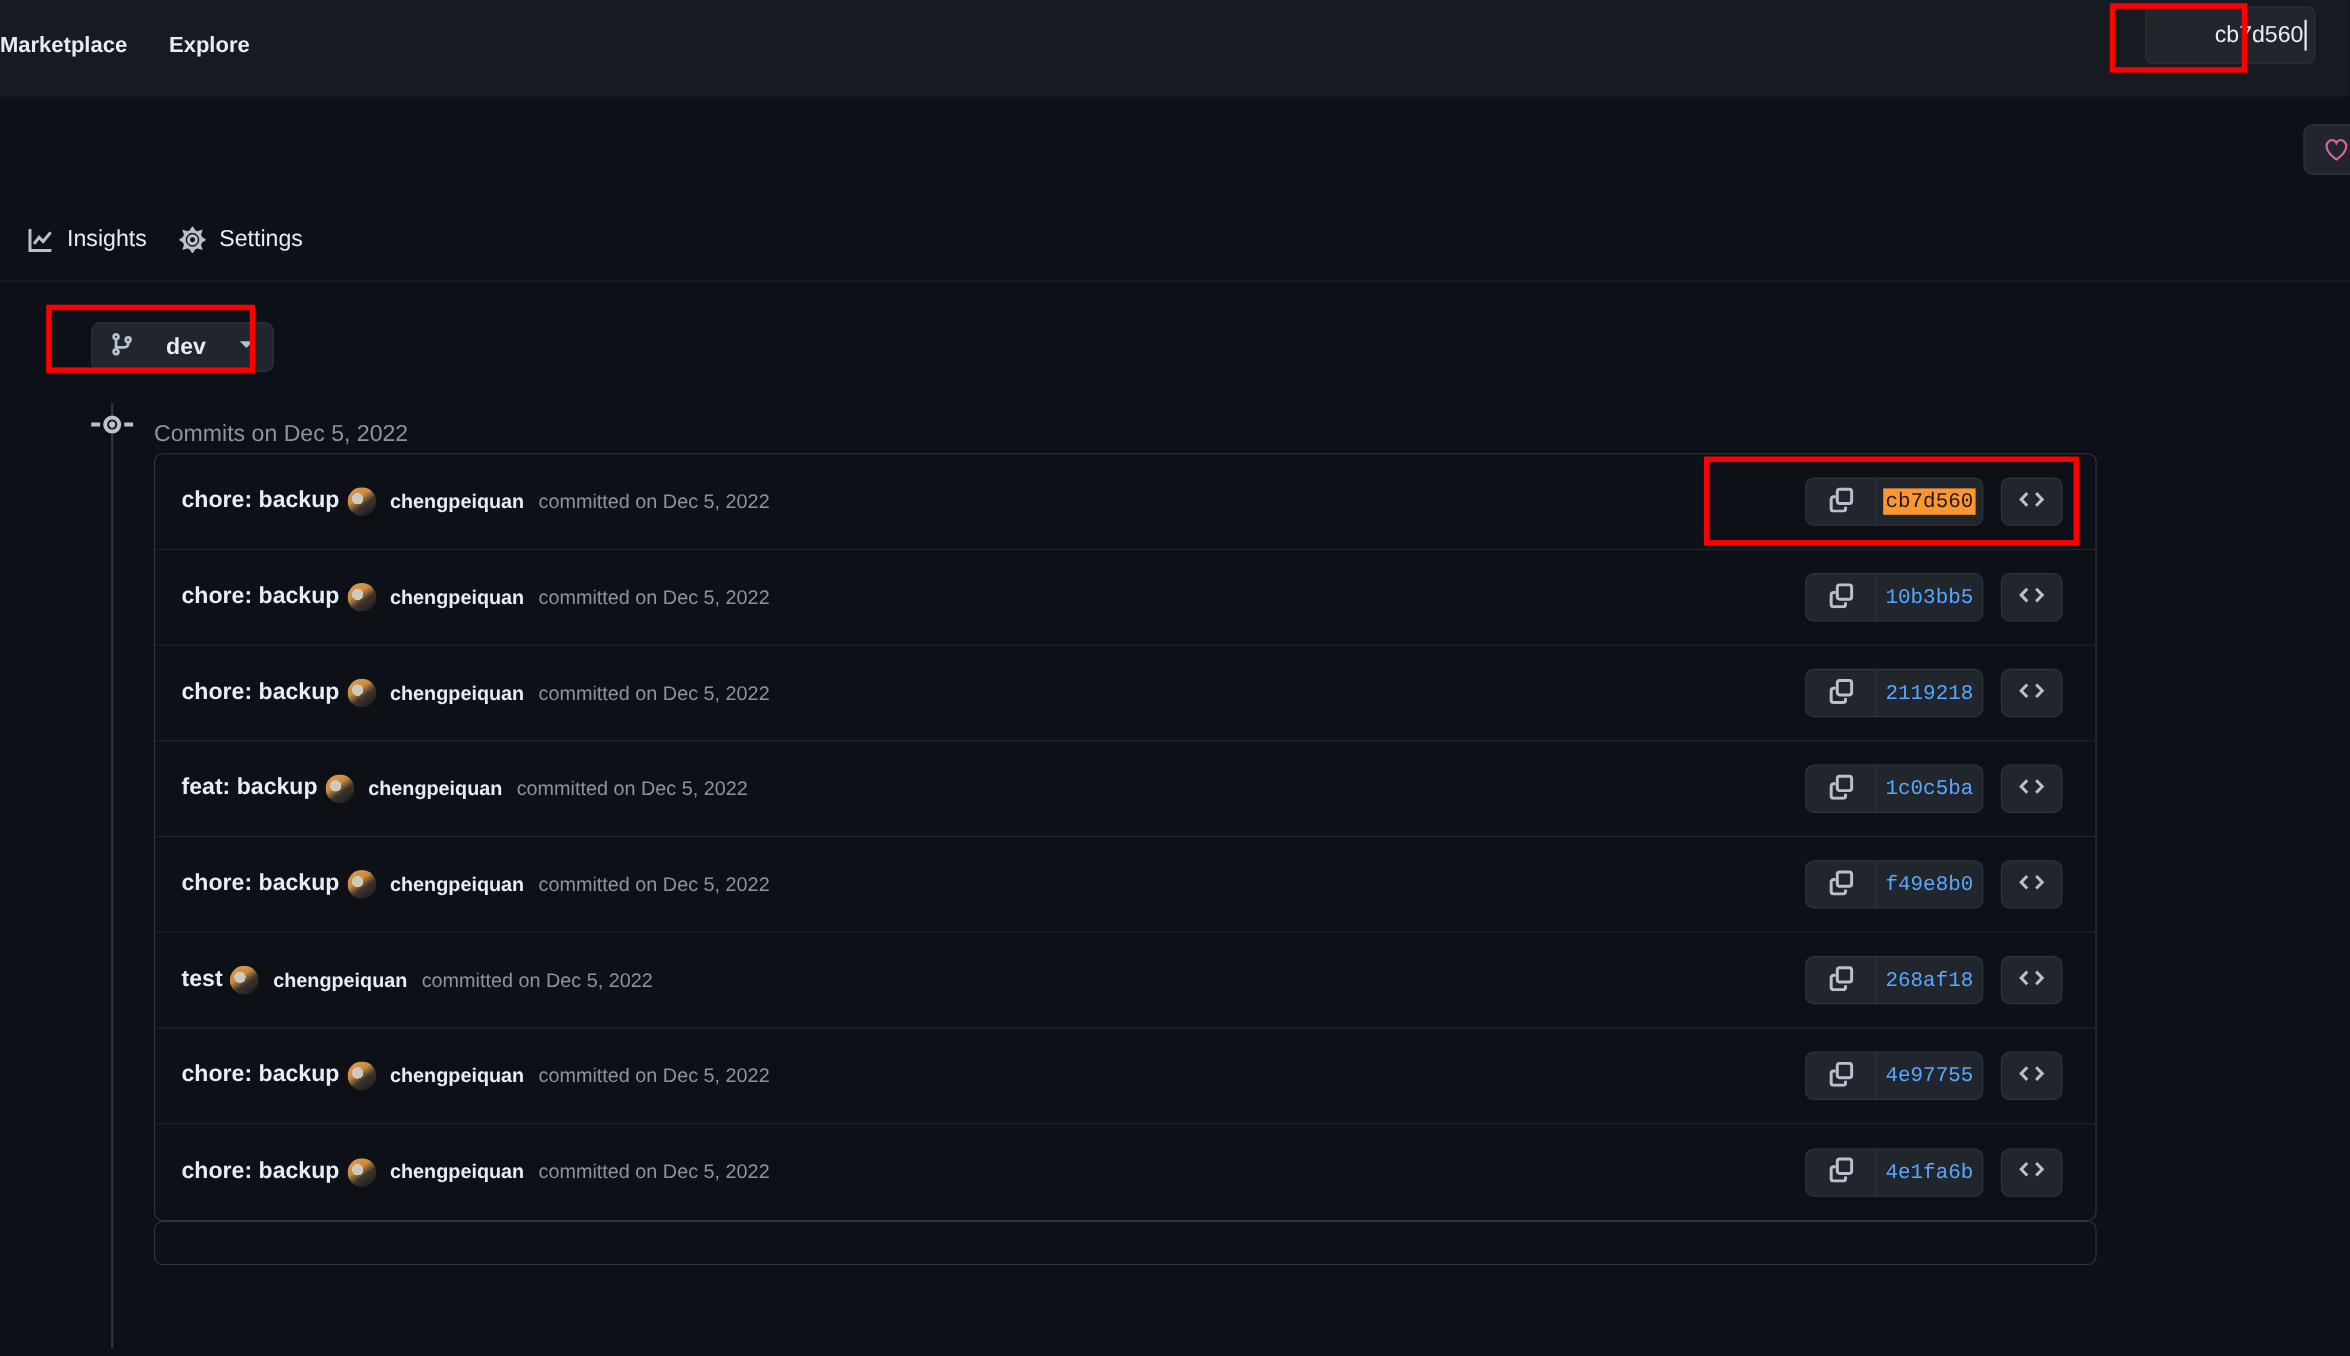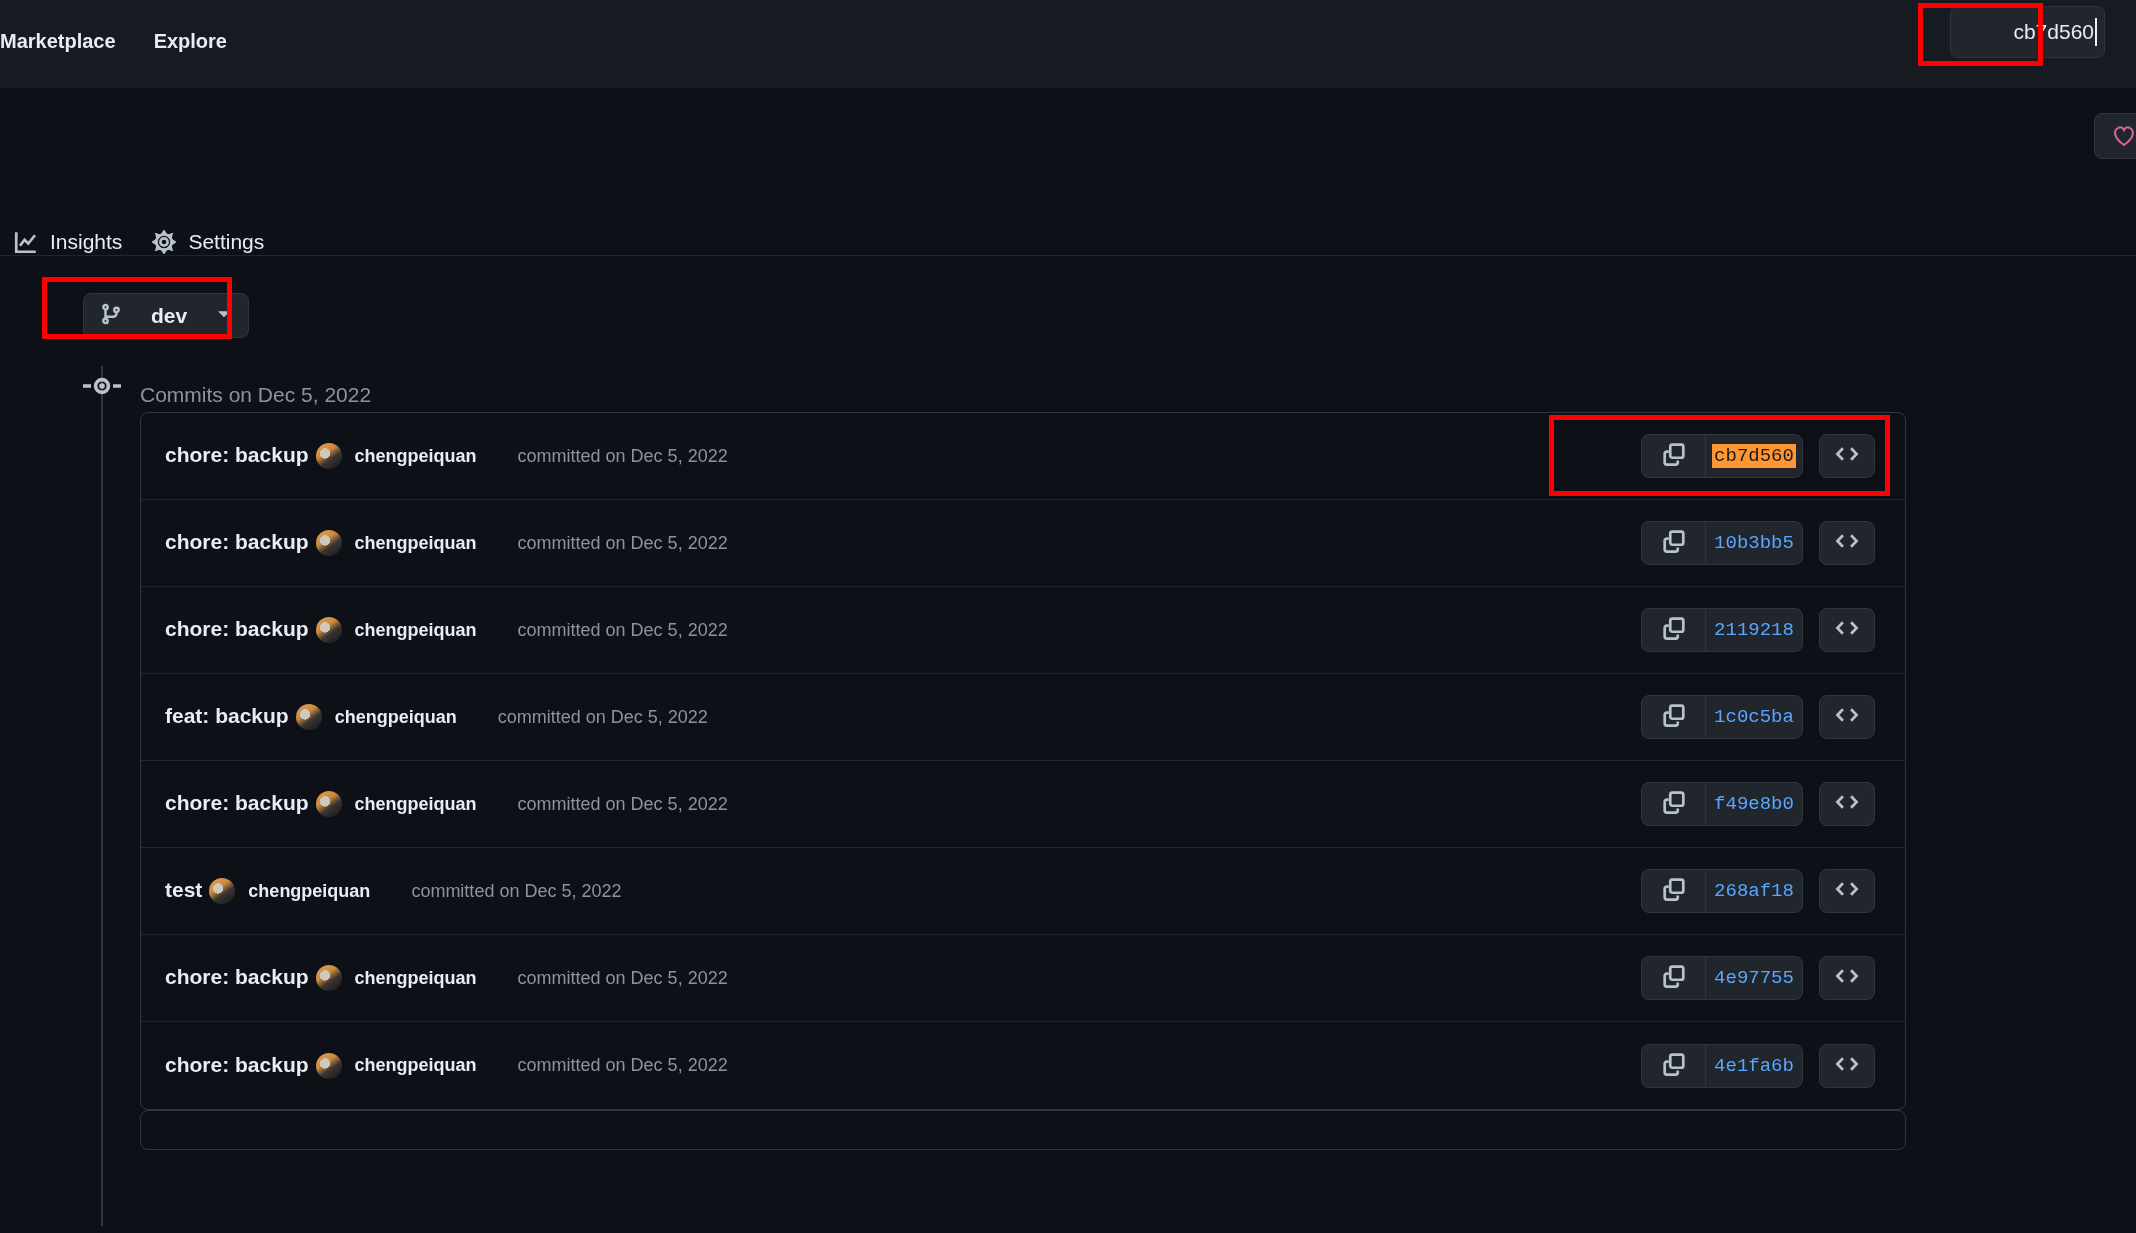--- a/index.html
+++ b/index.html
@@ -88,27 +88,27 @@
     border: 1px solid #30363d;
     border-radius: 8px;
     display: flex;
     align-items: center;
     justify-content: center;
   }
 
   
   .tabs {
     position: absolute;
-    top: 212px; left: 0;
+    top: 188px; left: 0;
     width: 2136px;
     height: 60px;
     display: flex;
     align-items: center;
     gap: 30px;
-    padding-left: 14px;
+    padding-left: 25px;
   }
   .tabs-underline {
     position: absolute;
     top: 255px; left: 0;
     width: 2136px;
     height: 1px;
     background: #21262d;
   }
   .tab {
     display: flex;
@@ -212,21 +212,21 @@
     background:
       radial-gradient(circle at 35% 40%, #cfc8bd 0 22%, rgba(0,0,0,0) 23%),
       linear-gradient(145deg, #e8a44f 0%, #c98a3e 38%, #3a3430 60%, #14161a 100%);
     flex: none;
   }
   .author {
     color: #e6edf3;
     font-weight: 700;
     cursor: pointer;
   }
-  .committed-text { color: #8b949e; margin-left: 28px; }
+  .committed-text { color: #8b949e; }
 
   
   .commit-actions { display: flex; align-items: center; gap: 16px; }
   .sha-group {
     display: flex;
     align-items: stretch;
     height: 44px;
     background: #21262d;
     border: 1px solid #30363d;
     border-radius: 8px;

